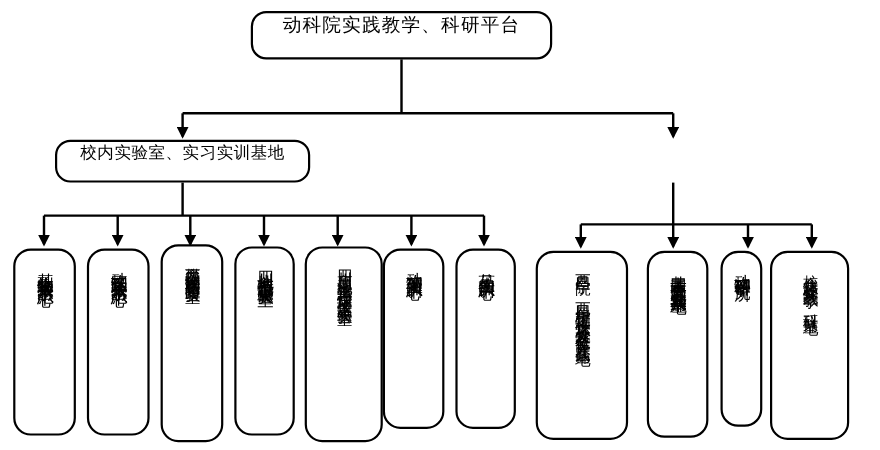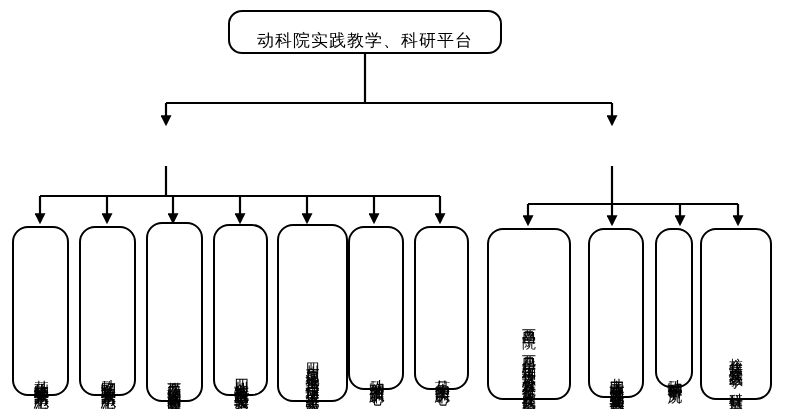--- a/index.html
+++ b/index.html
@@ -16,21 +16,21 @@
   #wires{
     position:absolute;left:0;top:0;width:800px;height:409px;
     pointer-events:none;
   }
   .node{
     position:absolute;
     box-sizing:border-box;
     border:2px solid #000;
     background:#fff;
     display:flex;
-    align-items:flex-end;
+    align-items:flex-start;
     justify-content:center;
     color:#000;
     z-index:2;
   }
   
   .node.h{
     border-radius:14px;
     padding:2px 10px;
   }
   .node.h .txt{
@@ -102,20 +102,23 @@
       <path d="M 612 204 L 612 224" marker-end="url(#arrow)"></path>
       <path d="M 680 204 L 680 224" marker-end="url(#arrow)"></path>
       <path d="M 738 204 L 738 224" marker-end="url(#arrow)"></path>
     </g>
   </svg>
 
   <div class="node h root" style="left:228px;top:10px;width:274px;height:44px;">
     <span class="txt">动科院实践教学、科研平台</span>
   </div>
 
+  <div class="node h branch" style="left:50px;top:127px;width:232px;height:39px;">
+    <span class="txt">校内实验室、实习实训基地</span>
+  </div>
 
 
   <div class="node v w2" style="left:12px;top:226px;width:57px;height:170px;">
     <span class="txt">基础生物实验教学示范中心</span>
   </div>
 
   <div class="node v w2" style="left:79px;top:226px;width:57px;height:170px;">
     <span class="txt">动物医学实验教学示范中心</span>
   </div>
 

